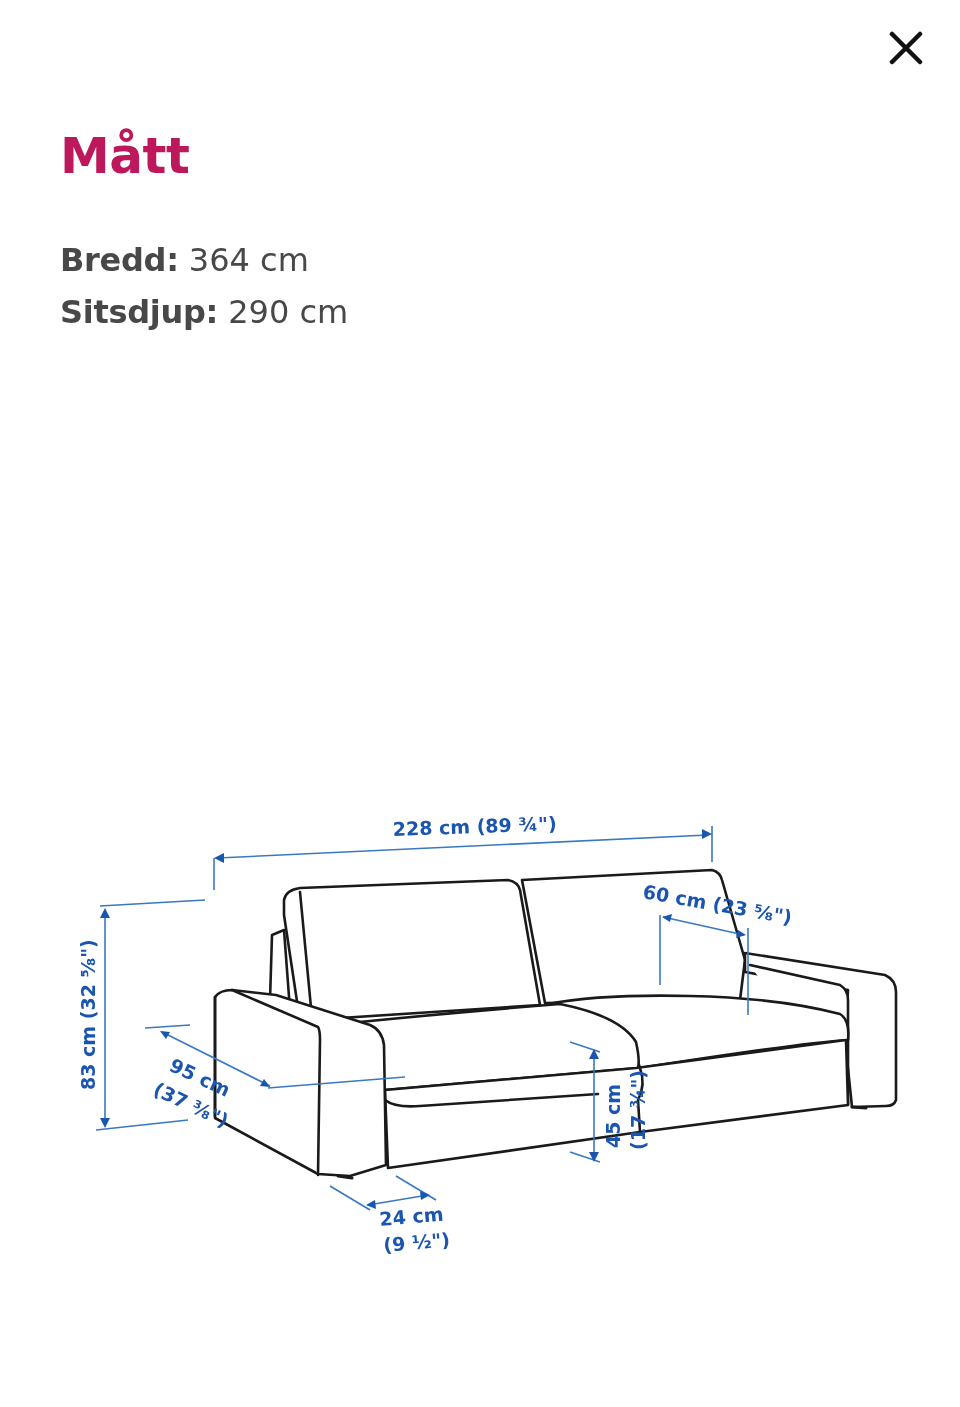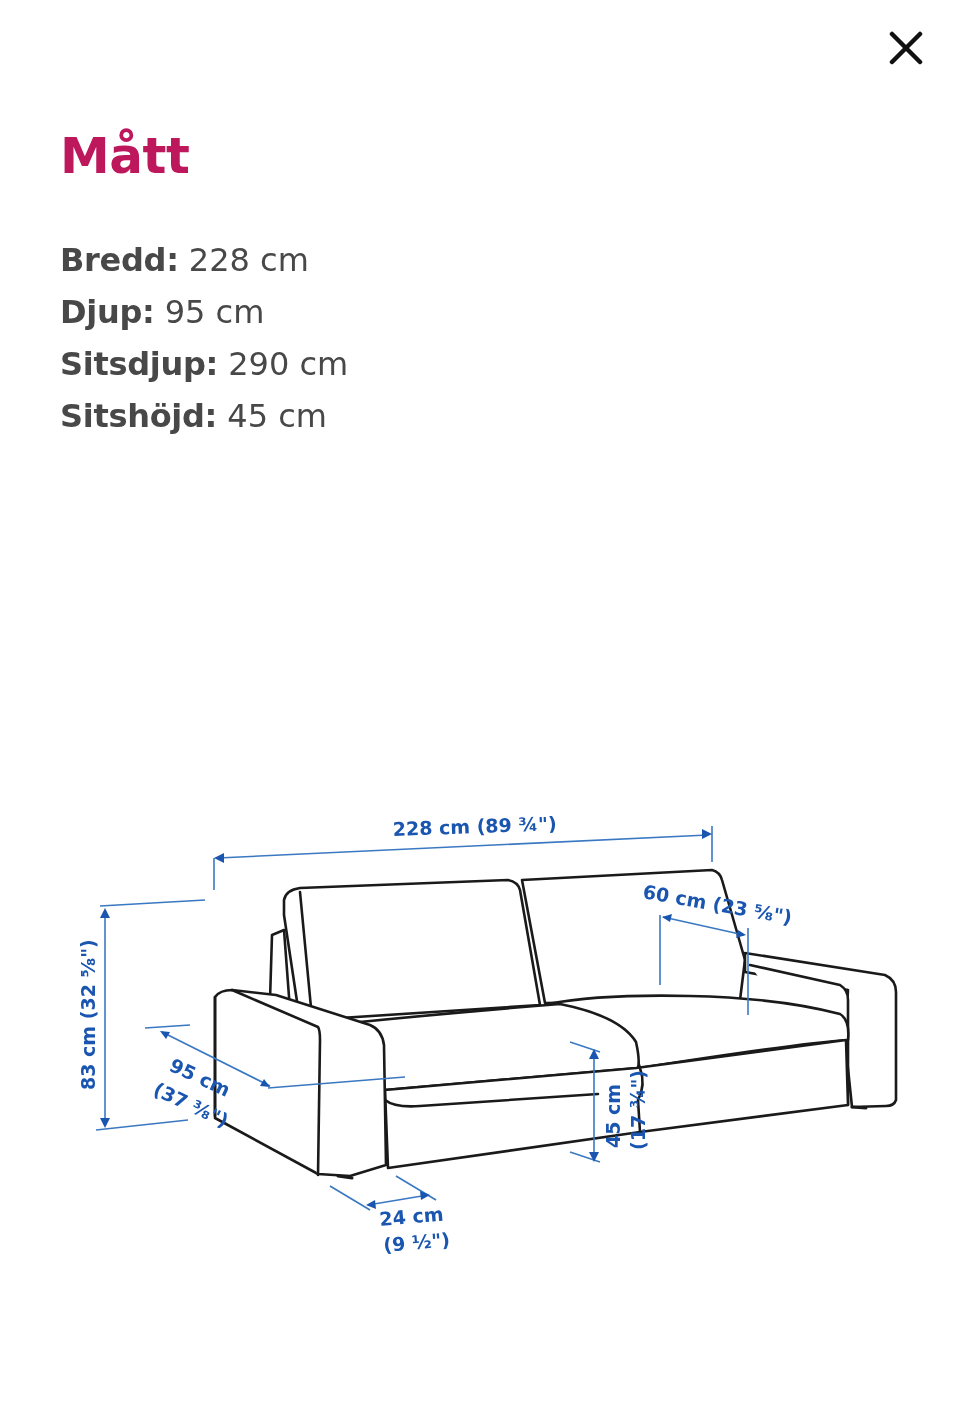--- a/index.html
+++ b/index.html
@@ -39,24 +39,22 @@
 
 <div class="close-btn">
   <svg width="34" height="34" viewBox="0 0 34 34">
     <path d="M3 3 L31 31 M31 3 L3 31" stroke="#111" stroke-width="4.5" stroke-linecap="round"></path>
   </svg>
 </div>
 
 <h1 class="title">Mått</h1>
 
 <ul class="dims">
-  <li><span class="lbl">Bredd:</span> <span class="val">228 cm</span></li>
-  <li><span class="lbl">Djup:</span> <span class="val">95 cm</span></li>
+  <li><span class="lbl">Bredd:</span> <span class="val">364 cm</span></li>
   <li><span class="lbl">Sitsdjup:</span> <span class="val">290 cm</span></li>
-  <li><span class="lbl">Sitshöjd:</span> <span class="val">45 cm</span></li>
 </ul>
 
 <div class="diagram">
 
   <svg viewBox="60 780 860 580">
     <g fill="#fff" stroke="#1a1a1a" stroke-width="2.6" stroke-linejoin="round" stroke-linecap="round">
 
       <path d="M272 935 L270 1000 L290 1010 L284 930 Z"></path>
 
       <path d="M284 900 Q286 890 300 888 L508 880 Q518 882 520 890 L540 1005 L310 1020 Q300 1018 298 1008 L284 915 Z"></path>

